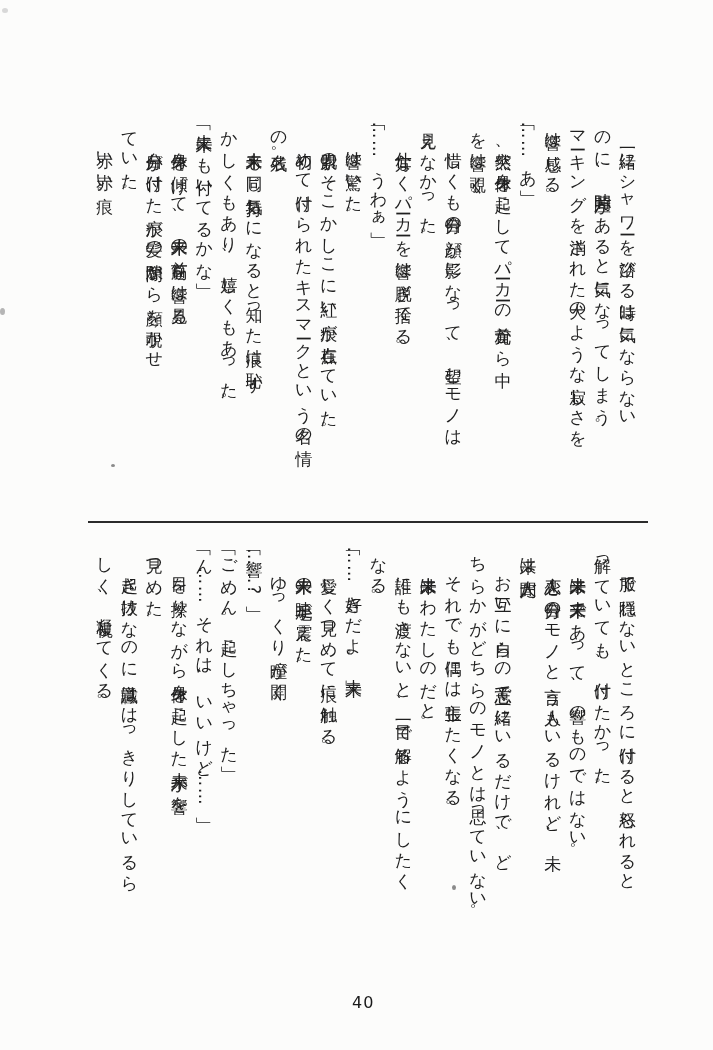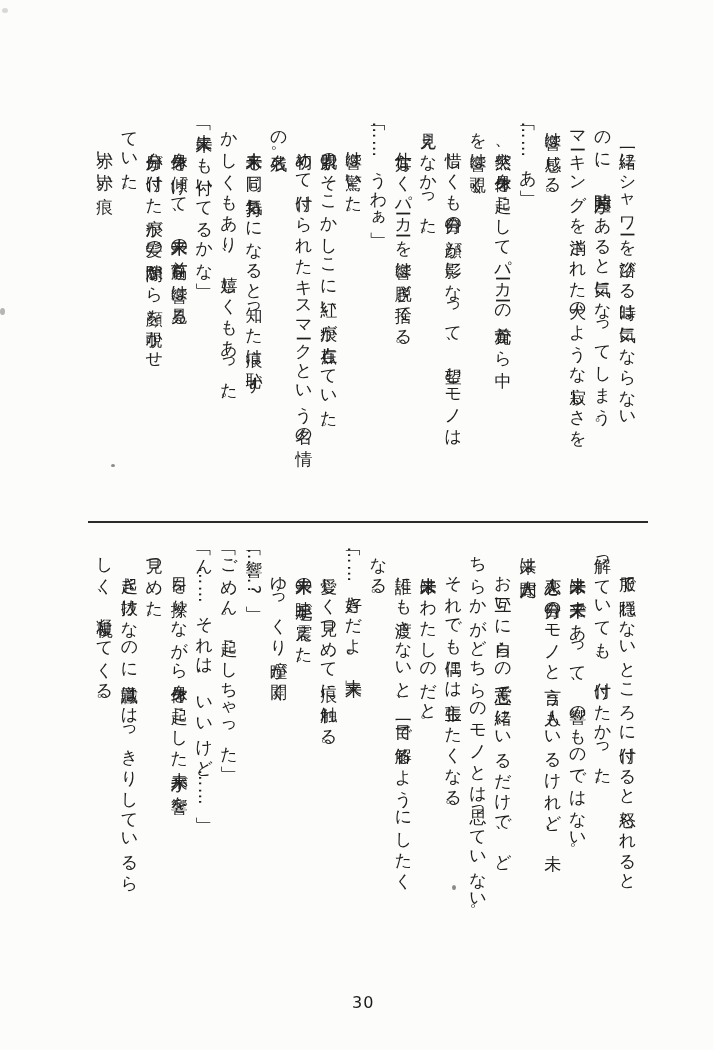--- a/index.html
+++ b/index.html
@@ -109,18 +109,18 @@
     <p class="indent">ゆっくり瞳が開く。</p>
     <p>「響……?」</p>
     <p>「ごめん。起こしちゃった」</p>
     <p>「ん……それは、いいけど……」</p>
     <p class="indent">目を擦りながら身体を起こした未来が響を</p>
     <p>見つめた。</p>
     <p class="indent">起き抜けなのに意識ははっきりしているら</p>
     <p>しく、凝視してくる。</p>
   </div>
 
-<div class="page-number">30</div>
+<div class="page-number">40</div>
 
 <div class="speck" id="speck-1"></div>
 <div class="speck" id="speck-2"></div>
 <div class="speck" id="speck-3"></div>
 <div class="speck" id="speck-4"></div>
 
 </body></html>

